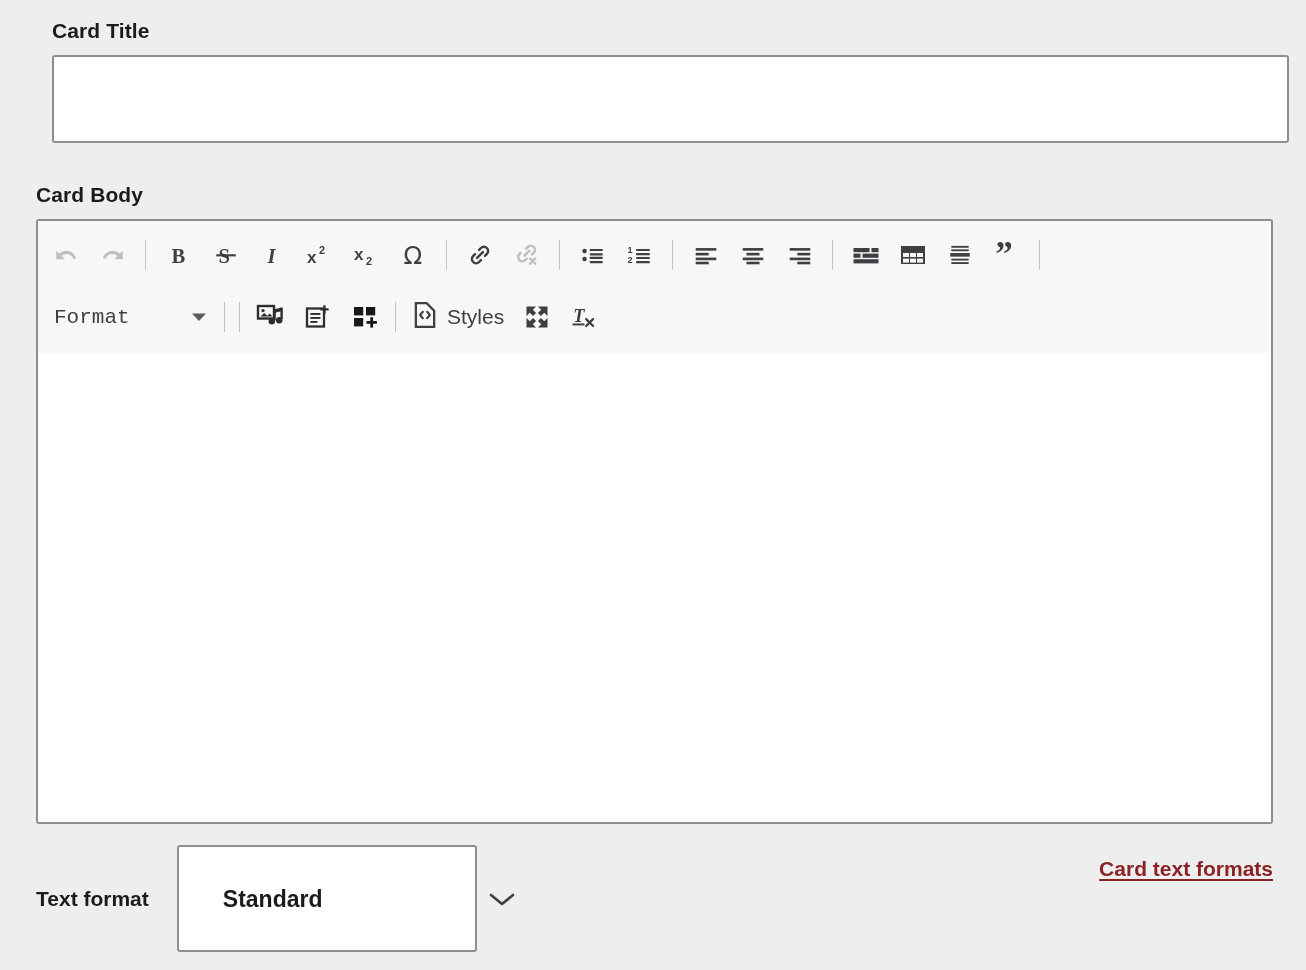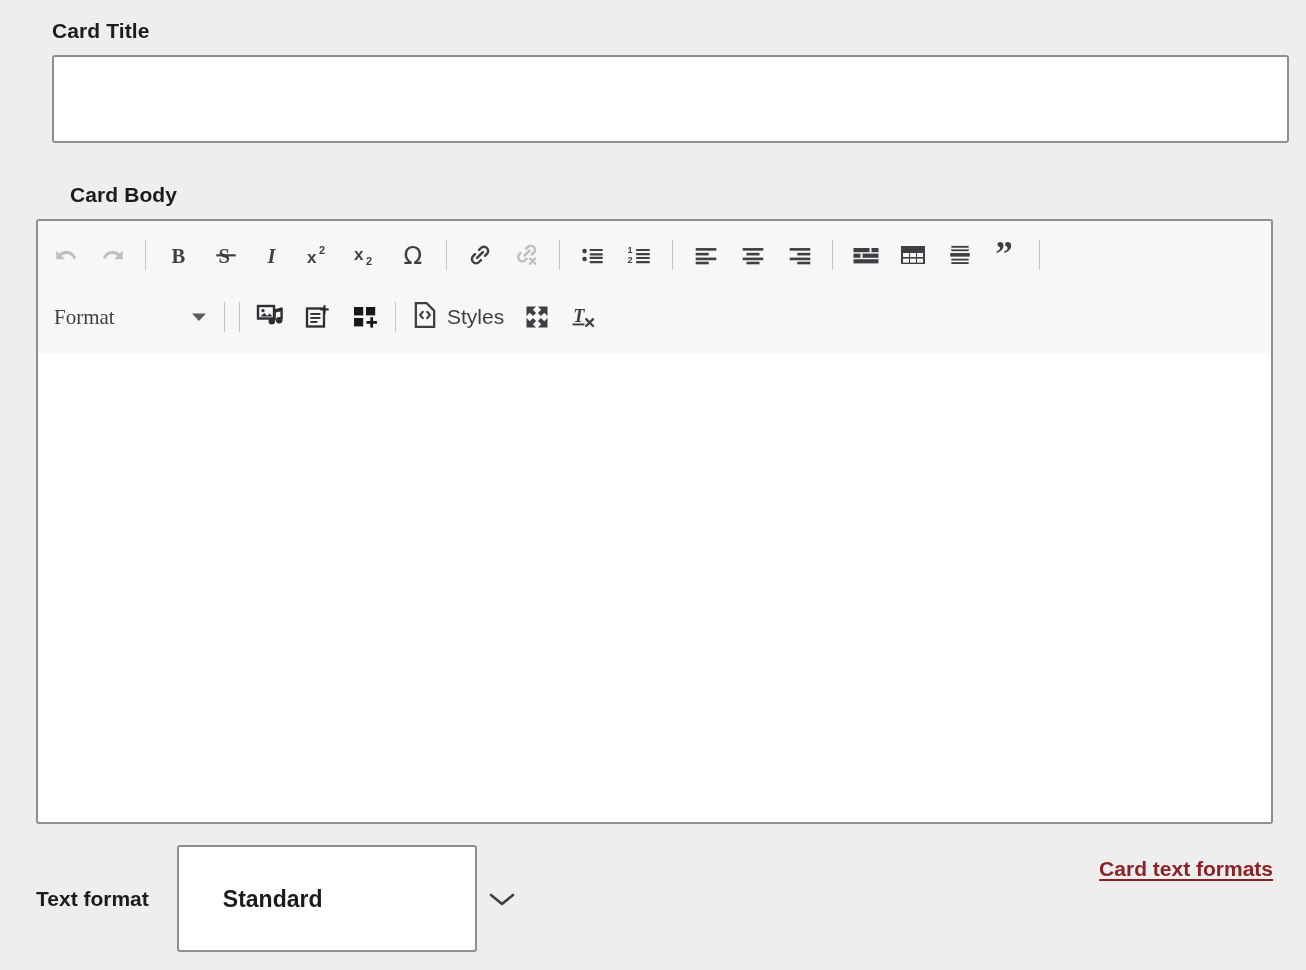--- a/index.html
+++ b/index.html
@@ -39,21 +39,21 @@
     border-radius: 3px;
     font-family: "Liberation Sans", sans-serif;
     font-size: 19px;
     color: #1b1b1d;
     padding: 0 14px;
     outline: none;
   }
 
   
   .body-field { position: absolute; left: 36px; top: 184px; width: 1237px; }
-  .body-field .field-label { display: block; margin-bottom: 14px; margin-left: 34px; }
+  .body-field .field-label { display: block; margin-bottom: 14px; }
 
   .editor-shell {
     width: 1237px;
     height: 605px;
     border: 2px solid #8b8f94;
     border-radius: 3px;
     background: #ffffff;
     overflow: hidden;
     display: flex;
     flex-direction: column;
@@ -101,21 +101,21 @@
     height: 46px;
     border-radius: 3px;
     padding: 0 10px 0 12px;
     cursor: pointer;
     color: #3d3f43;
   }
   .tb-dropdown .dd-label {
     font-size: 21px;
     color: #3d3f43;
     white-space: nowrap;
-    font-family: Liberation Serif, serif;
+    font-family: Liberation Mono, monospace;
   }
   .tb-dropdown .dd-caret {
     margin-left: auto;
     padding-left: 18px;
     display: flex; align-items: center;
   }
   .dd-format { width: 175px; }
   .dd-styles { width: 188px; }
 
   

